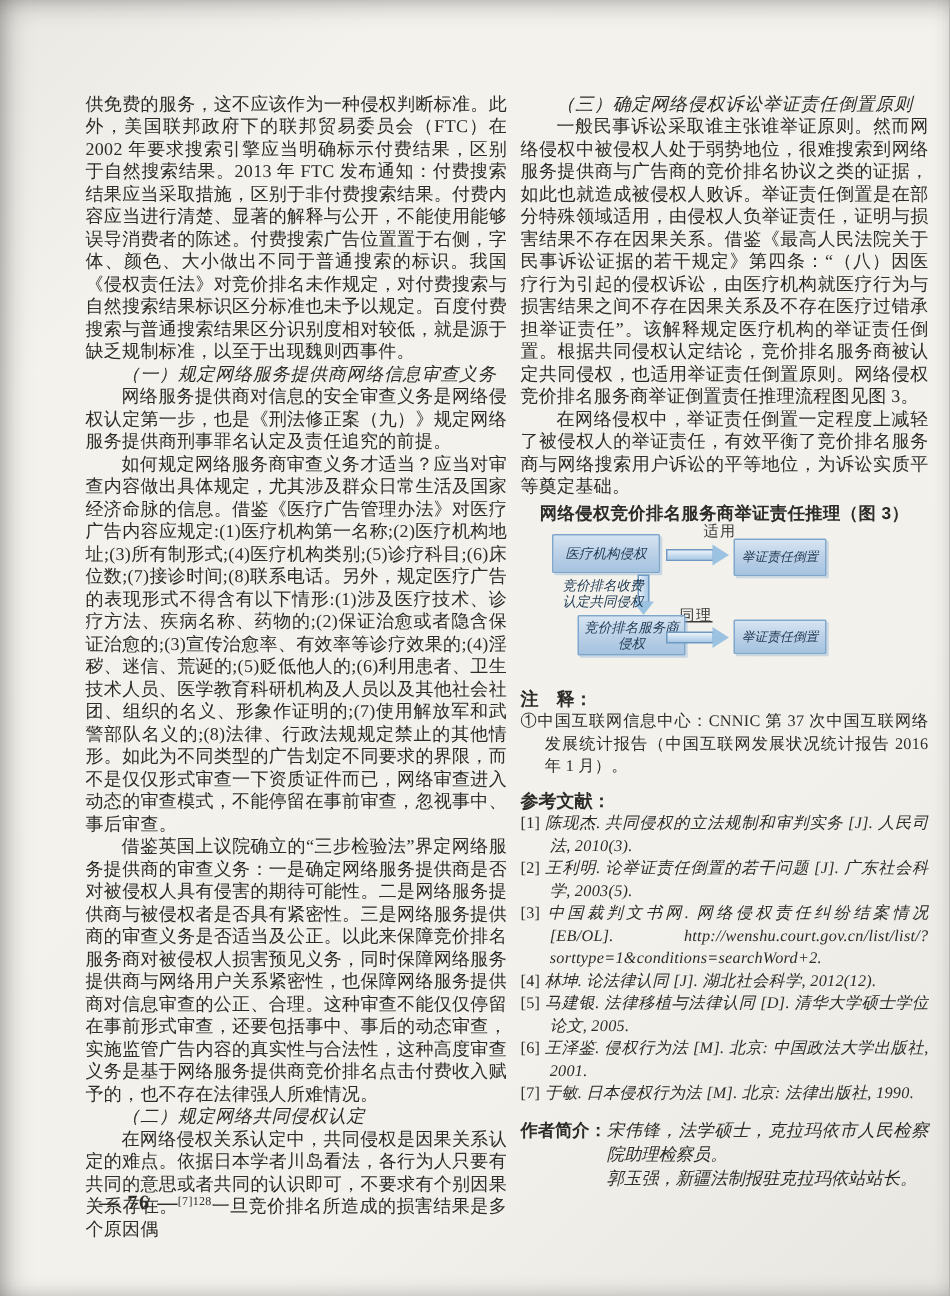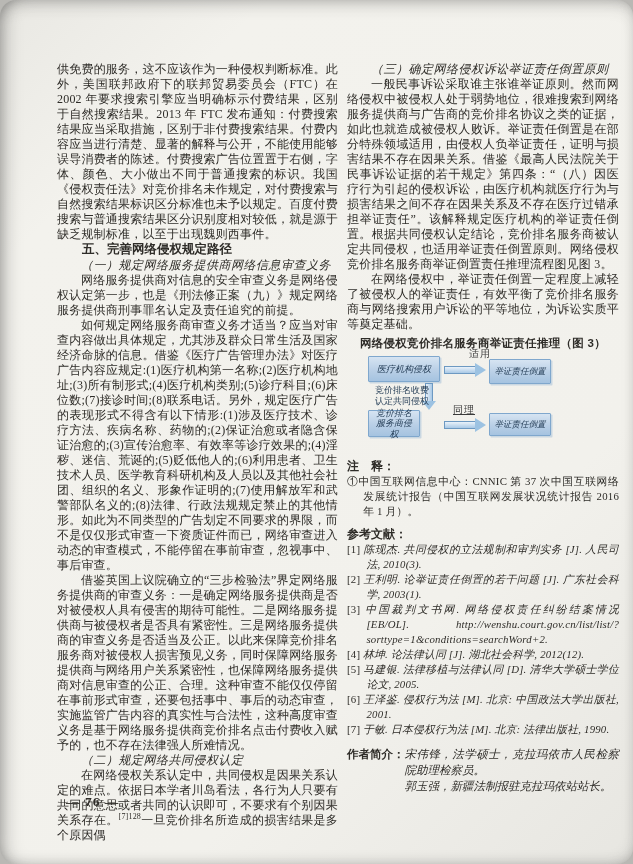--- a/index.html
+++ b/index.html
@@ -4,21 +4,20 @@
 <style>
   html,body{margin:0;padding:0;background:#b9b8b4;}
   .page{
     position:relative;width:633px;height:864px;overflow:hidden;
     background:linear-gradient(135deg,#e9e8e3 0%,#f3f2ed 18%,#f2f1ec 70%,#e7e6e1 100%);
     box-shadow:inset 12px 0 20px -12px rgba(50,50,50,.55),
                inset 0 12px 20px -14px rgba(50,50,50,.45),
                inset -6px -8px 16px -12px rgba(50,50,50,.35);
     font-family:"Liberation Serif","DejaVu Serif",serif;
     color:#2e2c28;
-    border-radius:16px;
   }
   .columns{position:absolute;left:57px;top:62px;width:562px;display:flex;gap:9px;}
   .col{box-sizing:border-box;}
   .col-left{width:281px;}
   .col-right{width:272px;}
   p.body{margin:0;font-size:12px;line-height:15px;text-align:justify;text-indent:2em;letter-spacing:.2px;}
   p.cont{text-indent:0;}
   .heading{margin:0;font-family:"Liberation Sans","DejaVu Sans",sans-serif;font-weight:bold;font-size:12.5px;line-height:15.5px;text-indent:2em;}
   .sub{margin:0;font-size:12px;font-style:italic;line-height:15px;text-indent:2em;letter-spacing:.5px;}
   sup.cite{font-size:8px;font-style:normal;vertical-align:super;line-height:0;}
@@ -27,21 +26,21 @@
   .diagram{position:relative;height:90px;margin-top:2px;}
   .dbox{
     position:absolute;box-sizing:border-box;
     background:linear-gradient(180deg,#d6e4f2 0%,#b9cfe6 55%,#a5c3e0 100%);
     border:1px solid #7fa7cd;border-radius:1px;
     display:flex;align-items:center;justify-content:center;text-align:center;
     font-size:9px;font-style:italic;color:#233c55;line-height:10.5px;padding:1px 3px;
     box-shadow:1.5px 1.5px 0 rgba(127,167,205,.35);
   }
   .alabel{position:absolute;font-size:10px;color:#3a3a3a;letter-spacing:1px;}
-  .vlabel{position:absolute;font-size:9px;color:#233c55;line-height:11px;white-space:nowrap;text-align:right;}
+  .vlabel{position:absolute;font-size:9px;font-style:italic;color:#233c55;line-height:11px;white-space:nowrap;text-align:right;}
   .harrow{position:absolute;height:6px;background:linear-gradient(180deg,#eaf2fa,#a9c9e6);border:1px solid #6d99c2;}
   .harrow::after{content:"";position:absolute;left:100%;top:50%;transform:translateY(-50%);
     width:0;height:0;border-left:11px solid #9cc2e2;border-top:7px solid transparent;border-bottom:7px solid transparent;}
   .varrow{position:absolute;width:6px;background:linear-gradient(90deg,#eaf2fa,#a9c9e6);border:1px solid #6d99c2;}
   .varrow::after{content:"";position:absolute;top:100%;left:50%;transform:translateX(-50%);
     width:0;height:0;border-top:9px solid #9cc2e2;border-left:7px solid transparent;border-right:7px solid transparent;}
   
   .notes{margin-top:15px;}
   .block-header{font-family:"Liberation Sans","DejaVu Sans",sans-serif;font-weight:bold;font-size:12px;line-height:16px;}
   .note-item{margin:0;font-size:10.8px;line-height:15px;padding-left:1.5em;text-indent:-1.5em;text-align:justify;letter-spacing:.2px;}
@@ -55,21 +54,20 @@
   .footer{position:absolute;left:66px;top:794px;font-weight:bold;font-size:13.5px;letter-spacing:1px;}
 </style>
 </head>
 <body>
 
 <div class="page">
   <div class="columns">
 
     <div class="col col-left">
       <p class="body cont">供免费的服务，这不应该作为一种侵权判断标准。此外，美国联邦政府下的联邦贸易委员会（FTC）在 2002 年要求搜索引擎应当明确标示付费结果，区别于自然搜索结果。2013 年 FTC 发布通知：付费搜索结果应当采取措施，区别于非付费搜索结果。付费内容应当进行清楚、显著的解释与公开，不能使用能够误导消费者的陈述。付费搜索广告位置置于右侧，字体、颜色、大小做出不同于普通搜索的标识。我国《侵权责任法》对竞价排名未作规定，对付费搜索与自然搜索结果标识区分标准也未予以规定。百度付费搜索与普通搜索结果区分识别度相对较低，就是源于缺乏规制标准，以至于出现魏则西事件。</p>
-      <h4 class="heading">五、完善网络侵权规定路径</h4>
       <p class="sub">（一）规定网络服务提供商网络信息审查义务</p>
       <p class="body">网络服务提供商对信息的安全审查义务是网络侵权认定第一步，也是《刑法修正案（九）》规定网络服务提供商刑事罪名认定及责任追究的前提。</p>
       <p class="body">如何规定网络服务商审查义务才适当？应当对审查内容做出具体规定，尤其涉及群众日常生活及国家经济命脉的信息。借鉴《医疗广告管理办法》对医疗广告内容应规定:(1)医疗机构第一名称;(2)医疗机构地址;(3)所有制形式;(4)医疗机构类别;(5)诊疗科目;(6)床位数;(7)接诊时间;(8)联系电话。另外，规定医疗广告的表现形式不得含有以下情形:(1)涉及医疗技术、诊疗方法、疾病名称、药物的;(2)保证治愈或者隐含保证治愈的;(3)宣传治愈率、有效率等诊疗效果的;(4)淫秽、迷信、荒诞的;(5)贬低他人的;(6)利用患者、卫生技术人员、医学教育科研机构及人员以及其他社会社团、组织的名义、形象作证明的;(7)使用解放军和武警部队名义的;(8)法律、行政法规规定禁止的其他情形。如此为不同类型的广告划定不同要求的界限，而不是仅仅形式审查一下资质证件而已，网络审查进入动态的审查模式，不能停留在事前审查，忽视事中、事后审查。</p>
       <p class="body">借鉴英国上议院确立的“三步检验法”界定网络服务提供商的审查义务：一是确定网络服务提供商是否对被侵权人具有侵害的期待可能性。二是网络服务提供商与被侵权者是否具有紧密性。三是网络服务提供商的审查义务是否适当及公正。以此来保障竞价排名服务商对被侵权人损害预见义务，同时保障网络服务提供商与网络用户关系紧密性，也保障网络服务提供商对信息审查的公正、合理。这种审查不能仅仅停留在事前形式审查，还要包括事中、事后的动态审查，实施监管广告内容的真实性与合法性，这种高度审查义务是基于网络服务提供商竞价排名点击付费收入赋予的，也不存在法律强人所难情况。</p>
       <p class="sub">（二）规定网络共同侵权认定</p>
       <p class="body"><span>在网络侵权关系认定中，共同侵权是因果关系认定的难点。依据日本学者川岛看法，各行为人只要有共同的意思或者共同的认识即可，不要求有个别因果关系存在。</span><sup class="cite">[7]128</sup><span>一旦竞价排名所造成的损害结果是多个原因偶</span></p>
     </div>
 
     <div class="col col-right">
       <p class="sub">（三）确定网络侵权诉讼举证责任倒置原则</p>
@@ -82,35 +80,35 @@
           <span class="alabel" style="left:122px;top:-6px;">适用</span>
           <div class="dbox" style="left:21px;top:3px;width:72px;height:26px;">医疗机构侵权</div>
           <div class="harrow" style="left:97px;top:13px;width:30px;"></div>
           <div class="dbox" style="left:142px;top:6px;width:62px;height:25px;font-size:8.5px;">举证责任倒置</div>
           <div class="varrow" style="left:78px;top:30px;height:17px;"></div>
           <div class="vlabel" style="left:28px;top:32px;">
             <div>竞价排名收费</div>
             <div>认定共同侵权</div>
           </div>
           <span class="alabel" style="left:106px;top:50px;text-decoration:underline;">同理</span>
-          <div class="dbox" style="left:21px;top:57px;width:52px;height:27px;">竞价排名服务商侵权</div>
+          <div class="dbox" style="left:38px;top:57px;width:72px;height:27px;">竞价排名服务商侵权</div>
           <div class="harrow" style="left:97px;top:68px;width:30px;"></div>
           <div class="dbox" style="left:142px;top:60px;width:62px;height:23px;font-size:8.5px;">举证责任倒置</div>
         </div>
       </div>
 
       <div class="notes">
         <div class="block-header">注　释：</div>
         <p class="note-item">①中国互联网信息中心：CNNIC 第 37 次中国互联网络发展统计报告（中国互联网发展状况统计报告 2016 年 1 月）。</p>
       </div>
 
       <div class="refs">
         <div class="block-header">参考文献：</div>
         <p class="ref-item"><span class="ref-label">[1]</span> <span>陈现杰. 共同侵权的立法规制和审判实务 [J]. 人民司法, 2010(3).</span></p>
-        <p class="ref-item"><span class="ref-label">[2]</span> <span>王利明. 论举证责任倒置的若干问题 [J]. 广东社会科学, 2003(1).</span></p>
+        <p class="ref-item"><span class="ref-label">[2]</span> <span>王利明. 论举证责任倒置的若干问题 [J]. 广东社会科学, 2003(5).</span></p>
         <p class="ref-item"><span class="ref-label">[3]</span> <span>中国裁判文书网. 网络侵权责任纠纷结案情况 [EB/OL]. http://wenshu.court.gov.cn/list/list/?sorttype=1&amp;conditions=searchWord+2.</span></p>
         <p class="ref-item"><span class="ref-label">[4]</span> <span>林坤. 论法律认同 [J]. 湖北社会科学, 2012(12).</span></p>
         <p class="ref-item"><span class="ref-label">[5]</span> <span>马建银. 法律移植与法律认同 [D]. 清华大学硕士学位论文, 2005.</span></p>
         <p class="ref-item"><span class="ref-label">[6]</span> <span>王泽鉴. 侵权行为法 [M]. 北京: 中国政法大学出版社, 2001.</span></p>
         <p class="ref-item"><span class="ref-label">[7]</span> <span>于敏. 日本侵权行为法 [M]. 北京: 法律出版社, 1990.</span></p>
       </div>
 
       <div class="author">
         <span class="author-label">作者简介：</span>
         <div class="author-bio">

